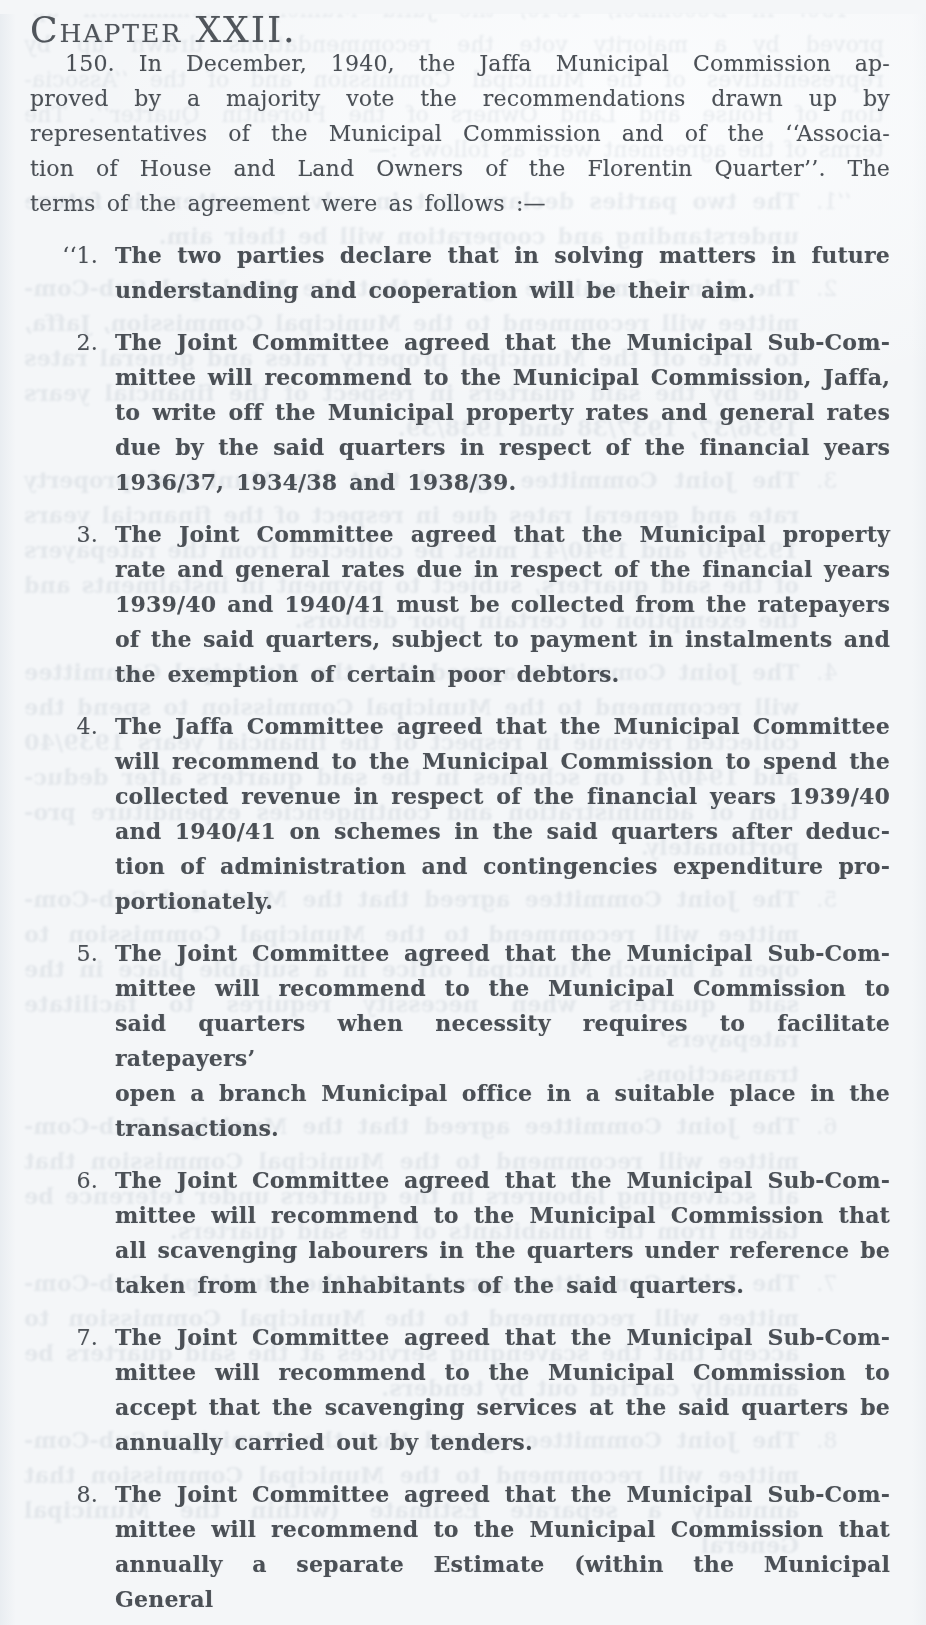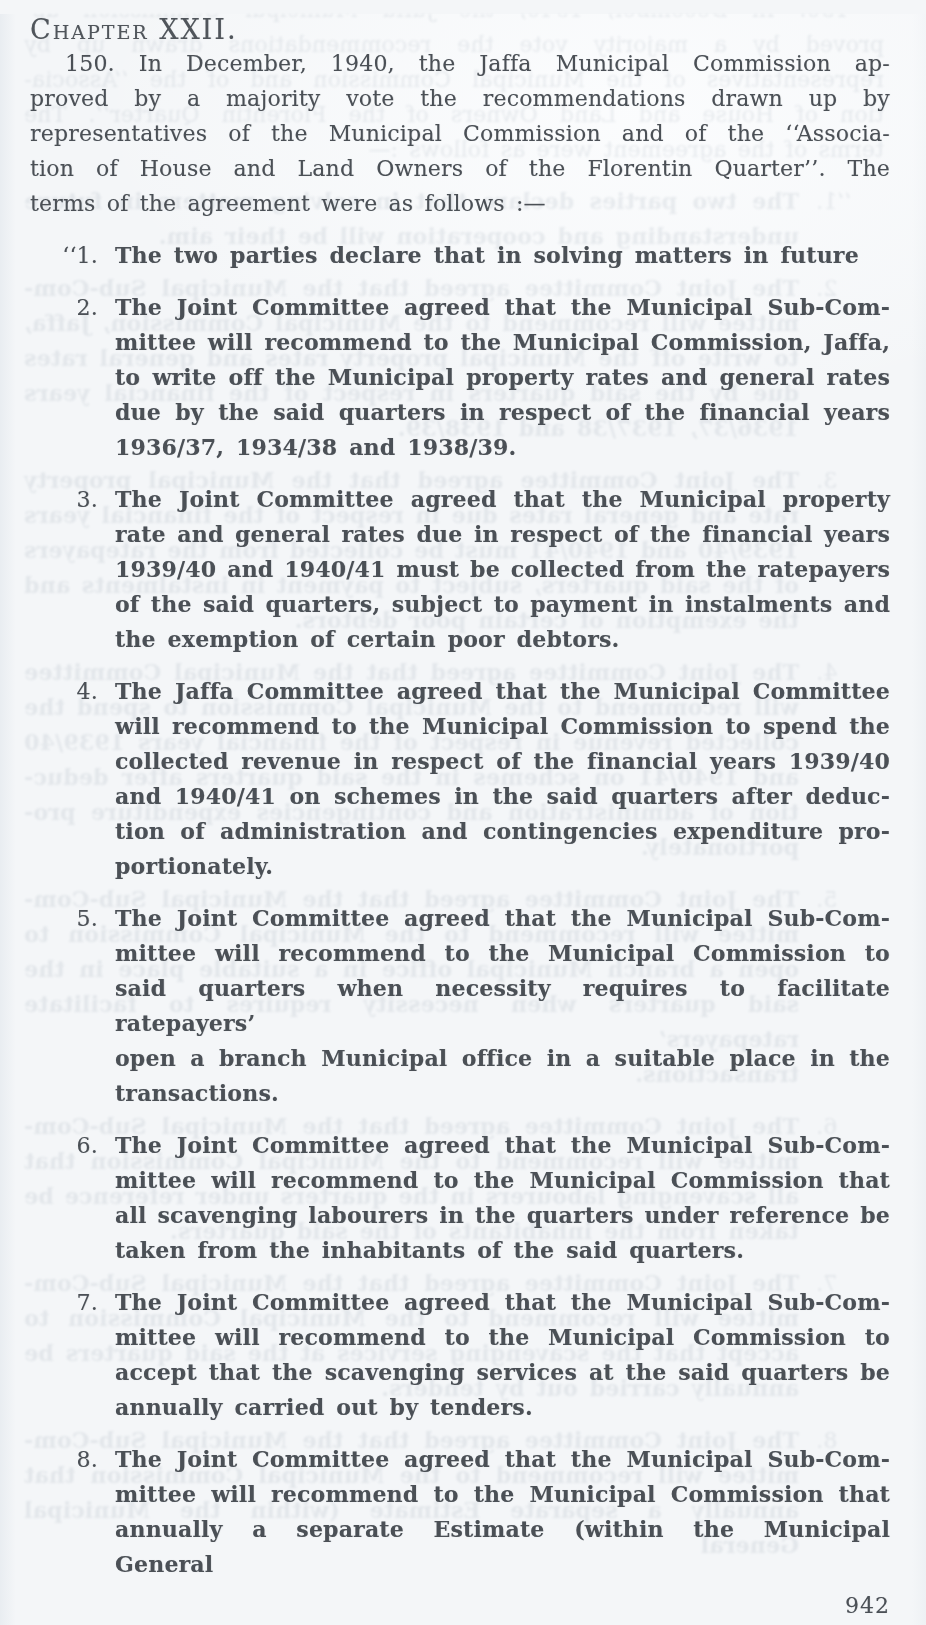--- a/index.html
+++ b/index.html
@@ -35,21 +35,21 @@
     z-index: 0;
   }
   .bleed-inner {
     transform: scaleX(-1) translate(6px, -22px);
     color: #51657a;
   }
   .content-layer { position: relative; z-index: 1; }
 
   .chapter {
     margin: 14px 0 0 0;
-    font-size: 27px;
+    font-size: 36px;
     font-weight: normal;
     font-variant: small-caps;
     letter-spacing: 2px;
     line-height: 32px;
     color: #50555b;
     text-shadow: 0.3px 0.3px 0.7px rgba(70,76,82,0.35);
   }
 
   .para, .term { text-shadow: 0.3px 0.3px 0.7px rgba(70,76,82,0.30); }
 
@@ -191,20 +191,21 @@
           <div class="line">150. In December, 1940, the Jaffa Municipal Commission ap-</div>
           <div class="line">proved by a majority vote the recommendations drawn up by</div>
           <div class="line">representatives of the Municipal Commission and of the ‘‘Associa-</div>
           <div class="line">tion of House and Land Owners of the Florentin Quarter’’. The</div>
           <div class="line">terms of the agreement were as follows :—</div>
         </div>
         <div class="term">
           <div class="tnum">‘‘1.</div>
           <div class="tlines">
             <div class="line">The two parties declare that in solving matters in future</div>
+            <div class="line">understanding and cooperation will be their aim.</div>
           </div>
         </div>
         <div class="term">
           <div class="tnum">2.</div>
           <div class="tlines">
             <div class="line">The Joint Committee agreed that the Municipal Sub-Com-</div>
             <div class="line">mittee will recommend to the Municipal Commission, Jaffa,</div>
             <div class="line">to write off the Municipal property rates and general rates</div>
             <div class="line">due by the said quarters in respect of the financial years</div>
             <div class="line">1936/37, 1934/38 and 1938/39.</div>

